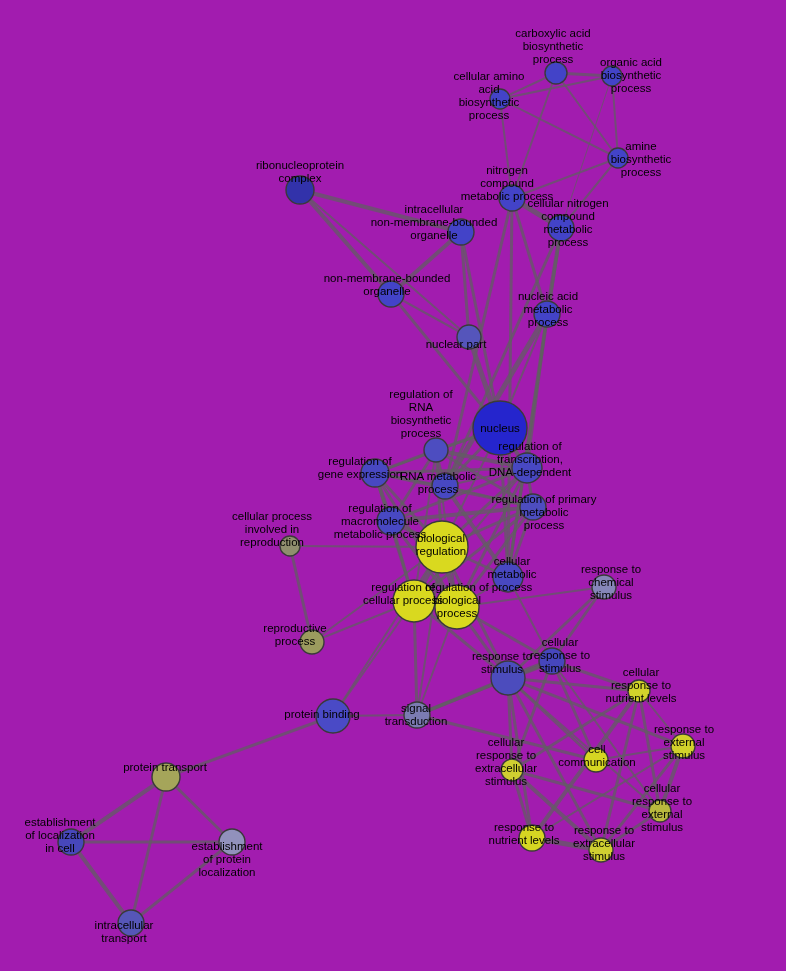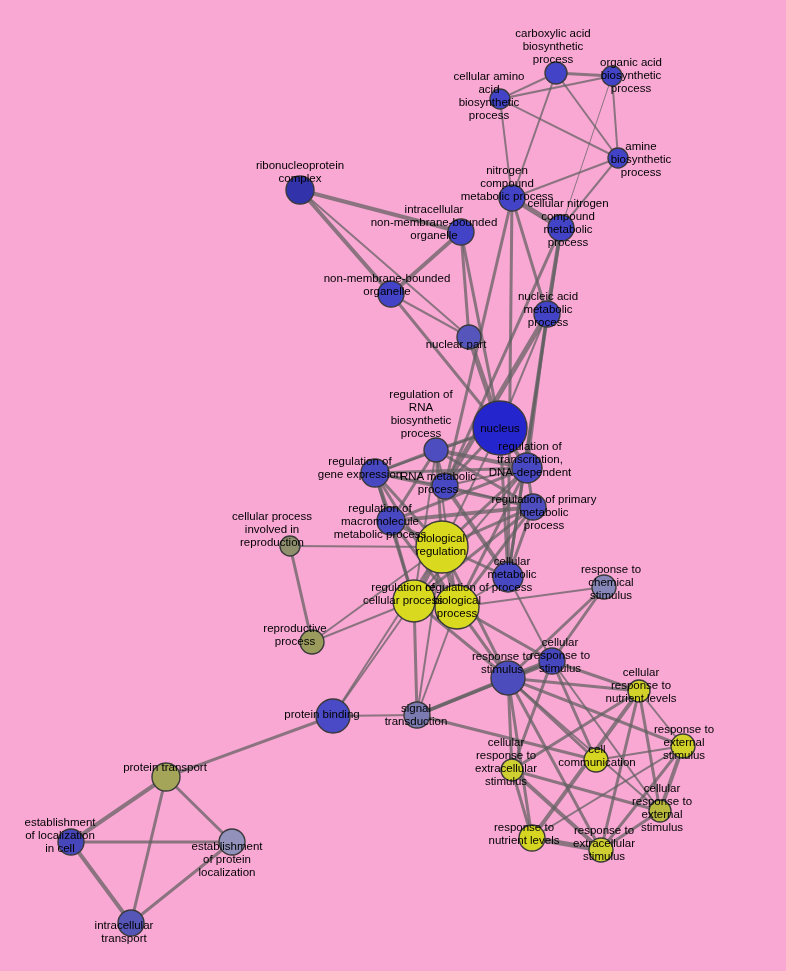--- a/index.html
+++ b/index.html
@@ -4,21 +4,21 @@
 <style>
   html, body {
     margin: 0;
     padding: 0;
     background: #ffffff;
   }
   .canvas-wrap {
     position: relative;
     width: 786px;
     height: 971px;
-    background: #f9a8d4;
+    background: #a21caf;
     overflow: hidden;
   }
   svg {
     display: block;
   }
   .edge {
     stroke: #5f5f5f;
     stroke-opacity: 0.72;
     stroke-linecap: round;
   }

